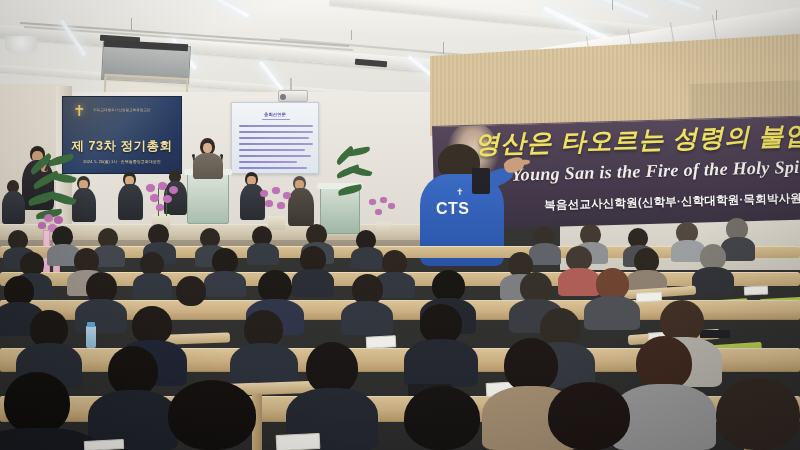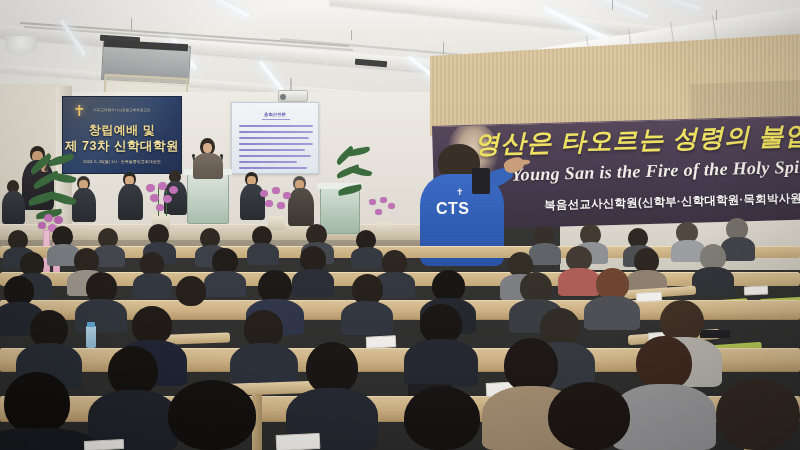--- a/index.html
+++ b/index.html
@@ -196,22 +196,21 @@
   <div class="wall-left-warm" style="left:0;top:84px;width:70px;height:150px;"></div>
   <div class="column" style="left:56px;top:86px;width:16px;height:140px;"></div>
 
   <div class="wall-panel-tan" style="left:430px;top:56px;width:370px;height:80px;transform:skewY(-3.4deg);transform-origin:left top;"></div>
   <div class="wall-panel-tan dark" style="left:690px;top:84px;width:115px;height:95px;transform:skewY(-2deg);transform-origin:left top;"></div>
   <div class="wall-back" style="left:560px;top:200px;width:240px;height:70px;background:linear-gradient(180deg,#e6e2d9,#d3cec2);"></div>
 
   <div class="banner-navy" style="left:62px;top:96px;width:120px;height:78px;">
     <span class="nb-cross" style="left:10px;top:6px;">✝</span>
     <span class="nb-org" style="top:11px;">기독교대한하나님성결교회유딥교단</span>
-    <span class="nb-t1" style="top:25px;">창립예배 및</span>
-    <span class="nb-t2" style="top:41px;">제 73차 신학대학원</span>
+    <span class="nb-t2" style="top:41px;">제 73차 정기총회</span>
     <span class="nb-date" style="top:62px;">2024. 5. 20(월) 1시 · 순복음중앙교회대성전</span>
   </div>
 
   <div class="banner-purple" style="left:432px;top:126px;width:400px;height:104px;">
     <div class="bp-portrait"></div>
     <span class="bp-kr" style="left:42px;top:2px;">영산은 타오르는 성령의 불입니다</span>
     <span class="bp-en" style="left:78px;top:40px;">Young San is the Fire of the Holy Spirit</span>
     <span class="bp-sub" style="left:110px;top:74px;">복음선교사신학원(신학부·신학대학원·목회박사원)</span>
   </div>
 

